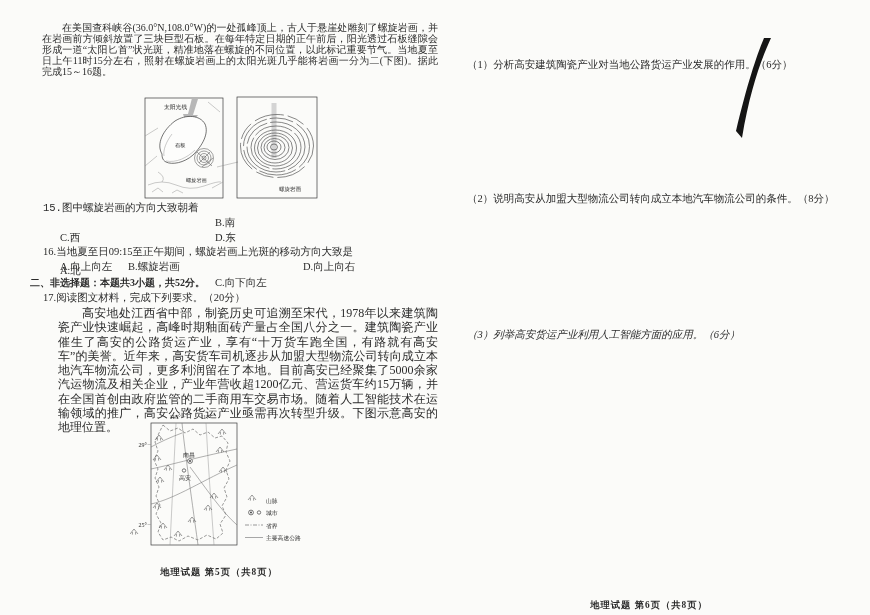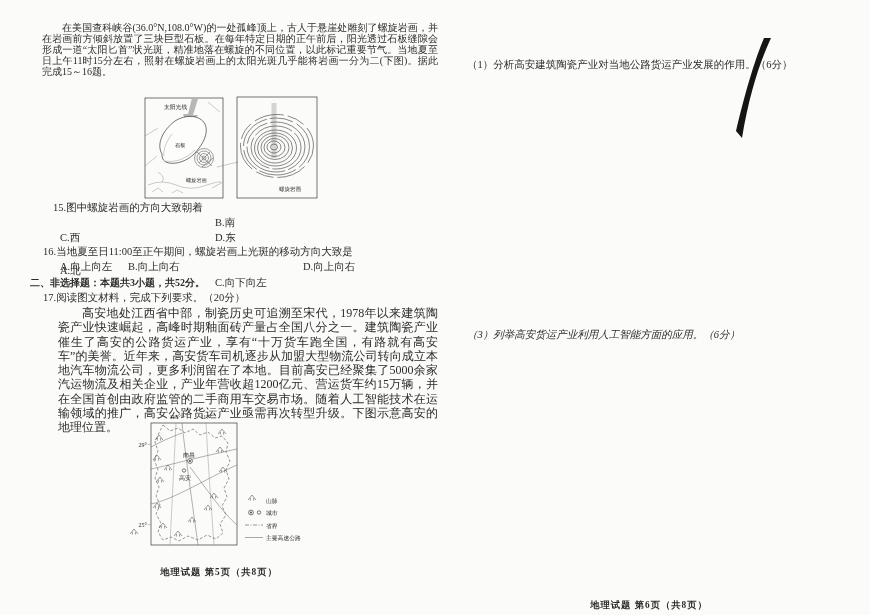--- a/index.html
+++ b/index.html
@@ -66,29 +66,29 @@
       <ellipse cx="133" cy="56" rx="17.5" ry="15"></ellipse>
       <ellipse cx="133.5" cy="56" rx="21" ry="18"></ellipse>
       <ellipse cx="134" cy="55.5" rx="25" ry="21.5" stroke-dasharray="40 3"></ellipse>
       <ellipse cx="134" cy="55" rx="29" ry="25" stroke-dasharray="30 3 52 3"></ellipse>
       <ellipse cx="134.5" cy="54.5" rx="33" ry="28.5" stroke-dasharray="24 4 38 3"></ellipse>
       <ellipse cx="135" cy="54" rx="36.5" ry="31.5" stroke-dasharray="18 5 30 4"></ellipse>
     </g>
     <text x="137" y="99" font-size="5.5">螺旋岩画</text>
   </svg>
 
-  <div class="abs stem" style="left:23px;top:201px;">15.图中螺旋岩画的方向大致朝着</div>
+  <div class="abs stem" style="left:13px;top:201px;font-family:Liberation Mono, monospace;">15.图中螺旋岩画的方向大致朝着</div>
   <div class="abs opt" style="left:30px;top:216px;margin-top:48px;">A.北</div>
   <div class="abs opt" style="left:185px;top:216px;">B.南</div>
   <div class="abs opt" style="left:30px;top:231px;">C.西</div>
   <div class="abs opt" style="left:185px;top:231px;">D.东</div>
 
-  <div class="abs stem" style="left:13px;top:245px;">16.当地夏至日11:00至正午期间，螺旋岩画上光斑的移动方向大致是</div>
+  <div class="abs stem" style="left:13px;top:245px;">16.当地夏至日09:15至正午期间，螺旋岩画上光斑的移动方向大致是</div>
   <div class="abs opt" style="left:30px;top:260px;">A.向上向左</div>
-  <div class="abs opt" style="left:98px;top:260px;">B.向上向右</div>
+  <div class="abs opt" style="left:98px;top:260px;">B.螺旋岩画</div>
   <div class="abs opt" style="left:185px;top:276px;">C.向下向左</div>
   <div class="abs opt" style="left:273px;top:260px;">D.向上向右</div>
 
   <div class="abs sec-head" style="left:0px;top:276px;">二、非选择题：本题共3小题，共52分。</div>
 
   <div class="abs stem" style="left:13px;top:291px;">17.阅读图文材料，完成下列要求。（20分）</div>
   <div class="abs para2" style="left:28px;top:306px;width:380px;">高安地处江西省中部，制瓷历史可追溯至宋代，1978年以来建筑陶瓷产业快速崛起，高峰时期釉面砖产量占全国八分之一。建筑陶瓷产业催生了高安的公路货运产业，享有“十万货车跑全国，有路就有高安车”的美誉。近年来，高安货车司机逐步从加盟大型物流公司转向成立本地汽车物流公司，更多利润留在了本地。目前高安已经聚集了5000余家汽运物流及相关企业，产业年营收超1200亿元、营运货车约15万辆，并在全国首创由政府监管的二手商用车交易市场。随着人工智能技术在运输领域的推广，高安公路货运产业亟需再次转型升级。下图示意高安的地理位置。</div>
 
   <svg class="abs" style="left:100px;top:407px;" width="202" height="150" viewBox="0 0 202 150">
     <defs>
@@ -157,17 +157,18 @@
 </div>
 
 <div id="page-right" class="page">
 
   <div class="abs stem" style="left:12px;top:30px;">（1）分析高安建筑陶瓷产业对当地公路货运产业发展的作用。（6分）</div>
 
   <svg class="abs" style="left:280px;top:10px;" width="40" height="104" viewBox="0 0 40 104">
     <path d="M36,0 C26,22 15,52 7,100 L1,93 C12,47 21,19 29,0 Z" fill="#151515"></path>
   </svg>
 
+  <div class="abs stem" style="left:12px;top:164px;">（2）说明高安从加盟大型物流公司转向成立本地汽车物流公司的条件。（8分）</div>
 
   <div class="abs stem" style="left:12px;top:300px;font-style:italic;">（3）列举高安货运产业利用人工智能方面的应用。（6分）</div>
 
   <div class="abs footer" style="left:5px;top:571px;width:378px;">地理试题 第6页（共8页）</div>
 </div>
 
 </body></html>

